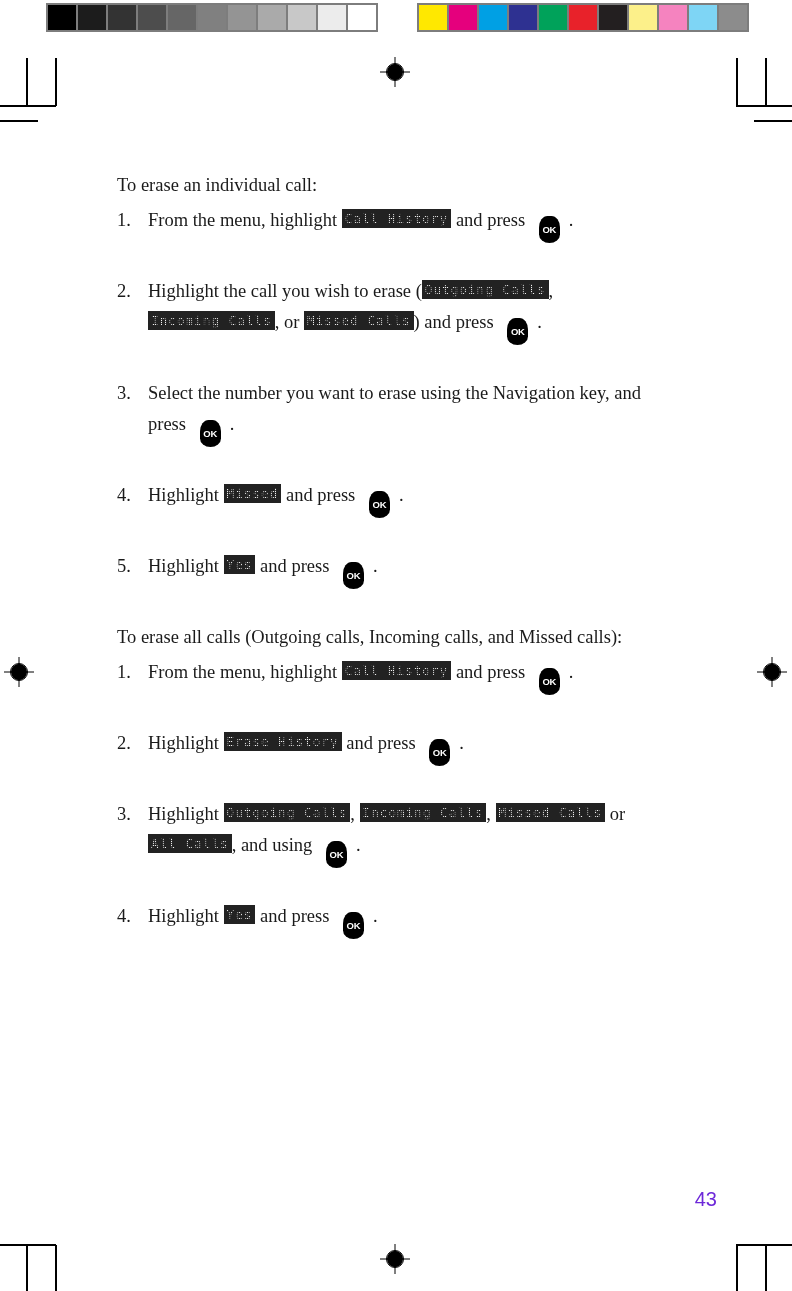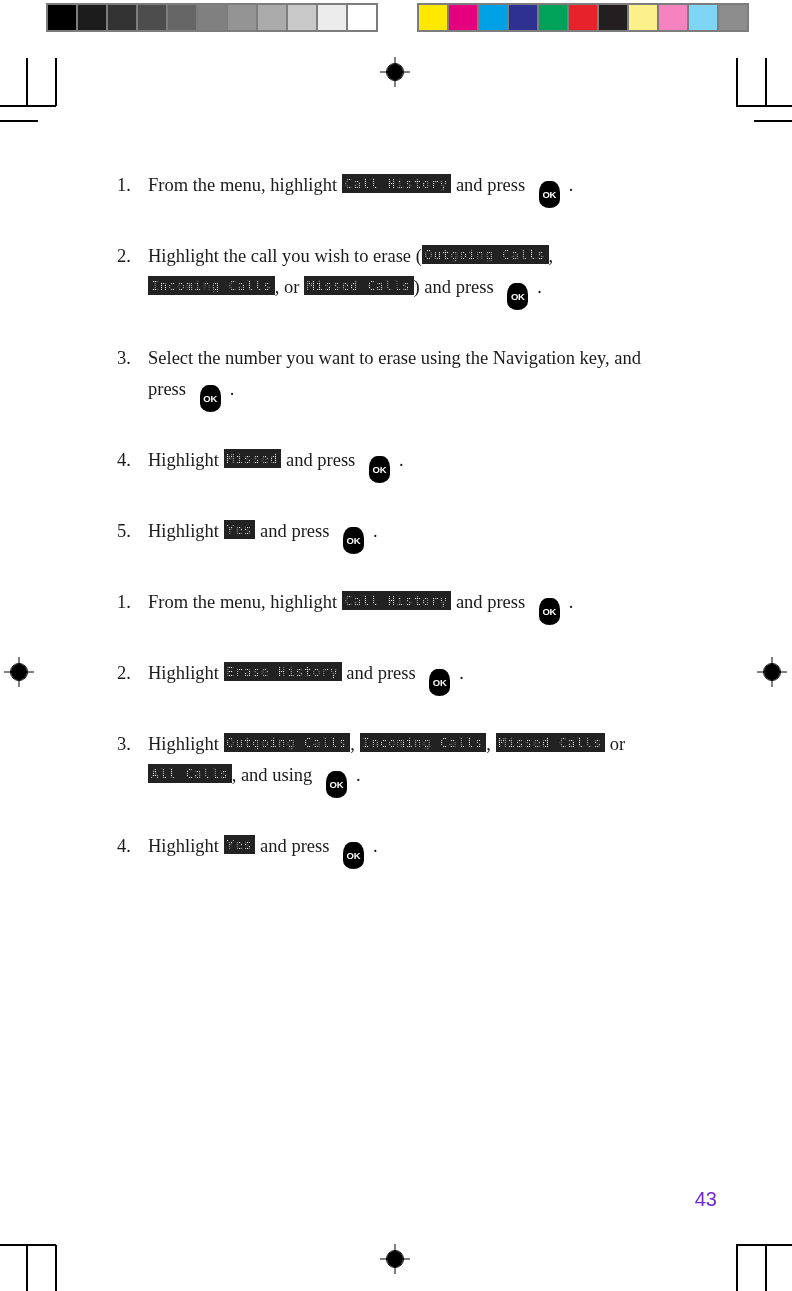--- a/index.html
+++ b/index.html
@@ -228,28 +228,30 @@
     <line x1="15" y1="0" x2="15" y2="30" stroke="#000" stroke-width="1"></line>
     <line x1="0" y1="15" x2="30" y2="15" stroke="#000" stroke-width="1"></line>
     <circle cx="15" cy="15" r="8.5" fill="none" stroke="#000" stroke-width="1"></circle>
     <path d="M15 7 A8 8 0 0 1 15 23 A5.5 8 0 0 1 15 7 Z" fill="#000"></path>
     <path d="M15 7 A8 8 0 0 0 15 23 A5.5 8 0 0 0 15 7 Z" fill="#000"></path>
   </svg>
 </div>
 
 <div class="content">
   <div id="sections">
+      <p class="lead">To erase an individual call:</p>
       <ol class="steps">
         <li><span class="num">1.</span><span>From the menu, highlight </span><span class="lcd">Call History</span><span> and press </span><span class="okkey">OK</span><span>.</span></li>
         <li><span class="num">2.</span><span>Highlight the call you wish to erase (</span><span class="lcd">Outgoing Calls</span><span>, </span><span class="lcd">Incoming Calls</span><span>, or </span><span class="lcd">Missed Calls</span><span>)  and press </span><span class="okkey">OK</span><span>.</span></li>
         <li><span class="num">3.</span><span>Select the number you want to erase using the Navigation key, and press </span><span class="okkey">OK</span><span>.</span></li>
         <li><span class="num">4.</span><span>Highlight </span><span class="lcd">Missed</span><span> and press </span><span class="okkey">OK</span><span>.</span></li>
         <li><span class="num">5.</span><span>Highlight </span><span class="lcd">Yes</span><span> and press </span><span class="okkey">OK</span><span>.</span></li>
       </ol>
       <div class="block-gap"></div>
+      <p class="lead">To erase all calls (Outgoing calls, Incoming calls, and Missed calls):</p>
       <ol class="steps">
         <li><span class="num">1.</span><span>From the menu, highlight </span><span class="lcd">Call History</span><span> and press </span><span class="okkey">OK</span><span>.</span></li>
         <li><span class="num">2.</span><span>Highlight </span><span class="lcd">Erase History</span><span> and press </span><span class="okkey">OK</span><span>.</span></li>
         <li><span class="num">3.</span><span>Highlight </span><span class="lcd">Outgoing Calls</span><span>, </span><span class="lcd">Incoming Calls</span><span>, </span><span class="lcd">Missed Calls</span><span> or </span><span class="lcd">All Calls</span><span>, and using </span><span class="okkey">OK</span><span>.</span></li>
         <li><span class="num">4.</span><span>Highlight </span><span class="lcd">Yes</span><span> and press </span><span class="okkey">OK</span><span>.</span></li>
       </ol>
     </div>
 </div>
 
 <div class="page-number">43</div>

